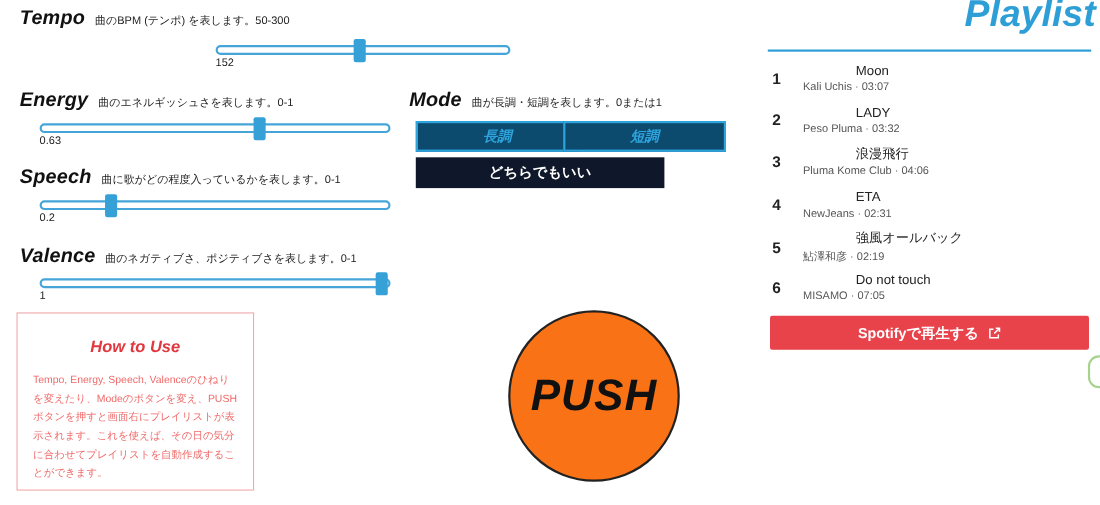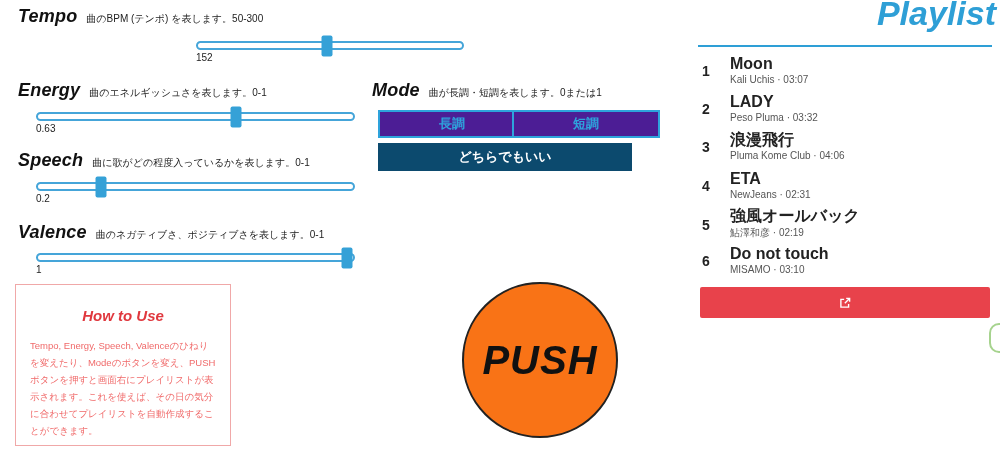--- a/index.html
+++ b/index.html
@@ -49,45 +49,45 @@
   #howto-body {
     margin:13px 14px 0 14px; font-size:9.5px; line-height:17px; color:#f06a6a;
     text-align:left;
   }
 
   
   .mode-btn {
     position:absolute; height:28px; display:flex; align-items:center; justify-content:center;
     font-weight:bold; font-size:13px; cursor:pointer;
   }
-  .mode-btn.outline { width:148px; border:2px solid #2ea3dc; background:#4c1d95; color:#2ea3dc; }
+  .mode-btn.outline { width:148px; border:2px solid #2ea3dc; background:#0c4a6e; color:#2ea3dc;font-style:italic; }
   #btn-major  { left:378px; top:110px; }
   #btn-minor  { left:512px; top:110px; }
-  #btn-either { left:378px; top:143px; width:254px; background:#0c4a6e; color:#fff; }
+  #btn-either { left:378px; top:143px; width:226px; background:#0f172a; color:#fff; }
 
   
   #push-btn {
     position:absolute; left:462px; top:282px; width:156px; height:156px;
     border-radius:50%; background:#f97316; border:2px solid #222;
     display:flex; align-items:center; justify-content:center;
     font-style:italic; font-weight:bold; font-size:40px; color:#111;
     letter-spacing:1px; cursor:pointer;
   }
 
   
   #playlist-title {
     position:absolute; right:4px; top:-6px;
     font-style:italic; font-weight:bold; font-size:34px; color:#2e9fd6;
   }
   #playlist-rule {
     position:absolute; left:698px; top:45px; width:294px; height:2px; background:#2e9fd6;
   }
   .pl-item { position:absolute; left:702px; width:288px; display:flex; gap:13px; }
   .pl-num { width:15px; font-weight:bold; font-size:14px; color:#222; align-self:center; }
-  .pl-title { font-weight:bold; font-size:16px; color:#222; line-height:14px; }
+  .pl-title { font-weight:normal; font-size:12px; color:#222; line-height:14px;margin-left:48px; }
   .pl-meta { font-size:10px; color:#555; margin-top:3px; white-space:pre; }
   #pl-item-0 { top:57px; }  #pl-item-1 { top:95px; }  #pl-item-2 { top:133px; }
   #pl-item-3 { top:172px; } #pl-item-4 { top:209px; } #pl-item-5 { top:247px; }
 
   #spotify-btn {
     position:absolute; left:700px; top:287px; width:290px; height:31px;
     background:#e8424b; border:none; border-radius:2px;
     display:flex; align-items:center; justify-content:center; gap:8px;
     color:#fff; font-weight:bold; font-size:13px; cursor:pointer;
     font-family:"Liberation Sans", sans-serif;
@@ -188,25 +188,26 @@
     <div class="pl-num">5</div>
     <div>
       <div class="pl-title">強風オールバック</div>
       <div class="pl-meta"><span>鮎澤和彦</span><span> · </span><span>02:19</span></div>
     </div>
   </div>
   <div class="pl-item" id="pl-item-5">
     <div class="pl-num">6</div>
     <div>
       <div class="pl-title">Do not touch</div>
-      <div class="pl-meta"><span>MISAMO</span><span> · </span><span>03:10</span></div>
+      <div class="pl-meta"><span>MISAMO</span><span> · </span><span>07:05</span></div>
     </div>
   </div>
 
   <button id="spotify-btn">
+    <span>Spotifyで再生する</span>
     <svg width="12" height="12" viewBox="0 0 14 14">
       <path d="M6 2.8H2.2v9h9V8.2" fill="none" stroke="#ffffff" stroke-width="1.6"></path>
       <path d="M8.4 1.6h4v4M12.2 1.8L6.8 7.2" fill="none" stroke="#ffffff" stroke-width="1.6"></path>
     </svg>
   </button>
 
   <div id="embed-sliver"></div>
 
 </div>
 

